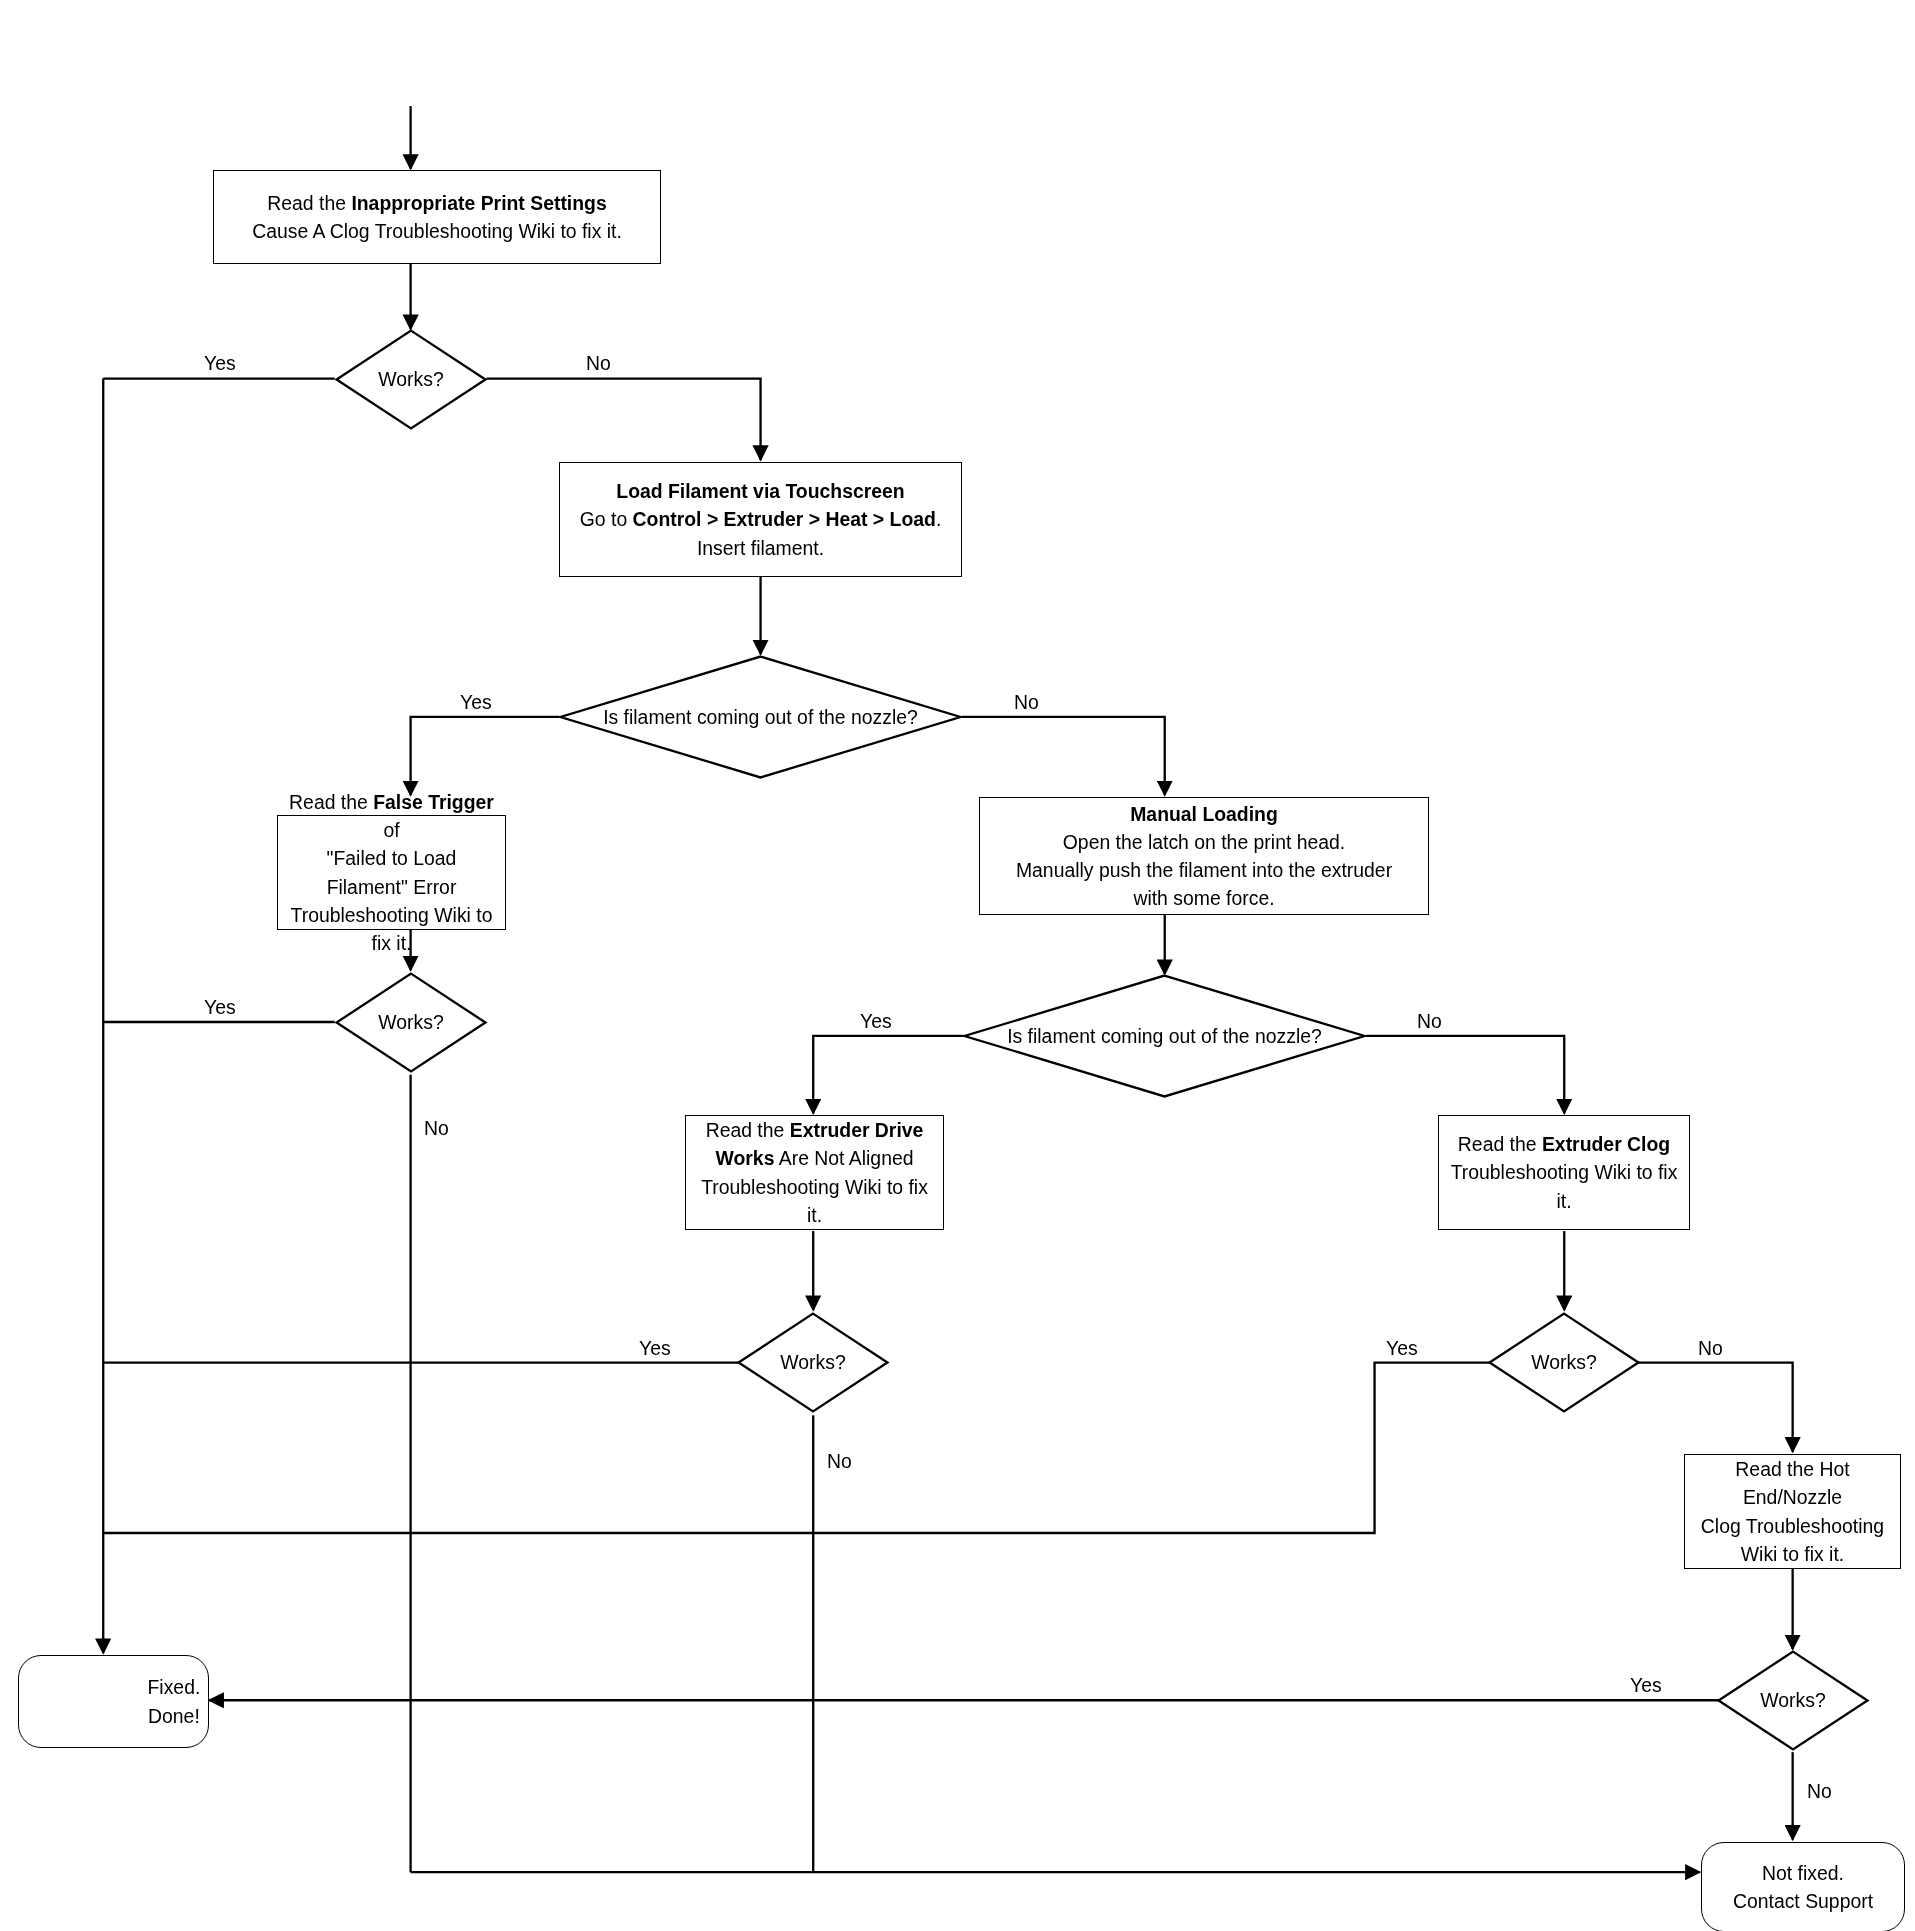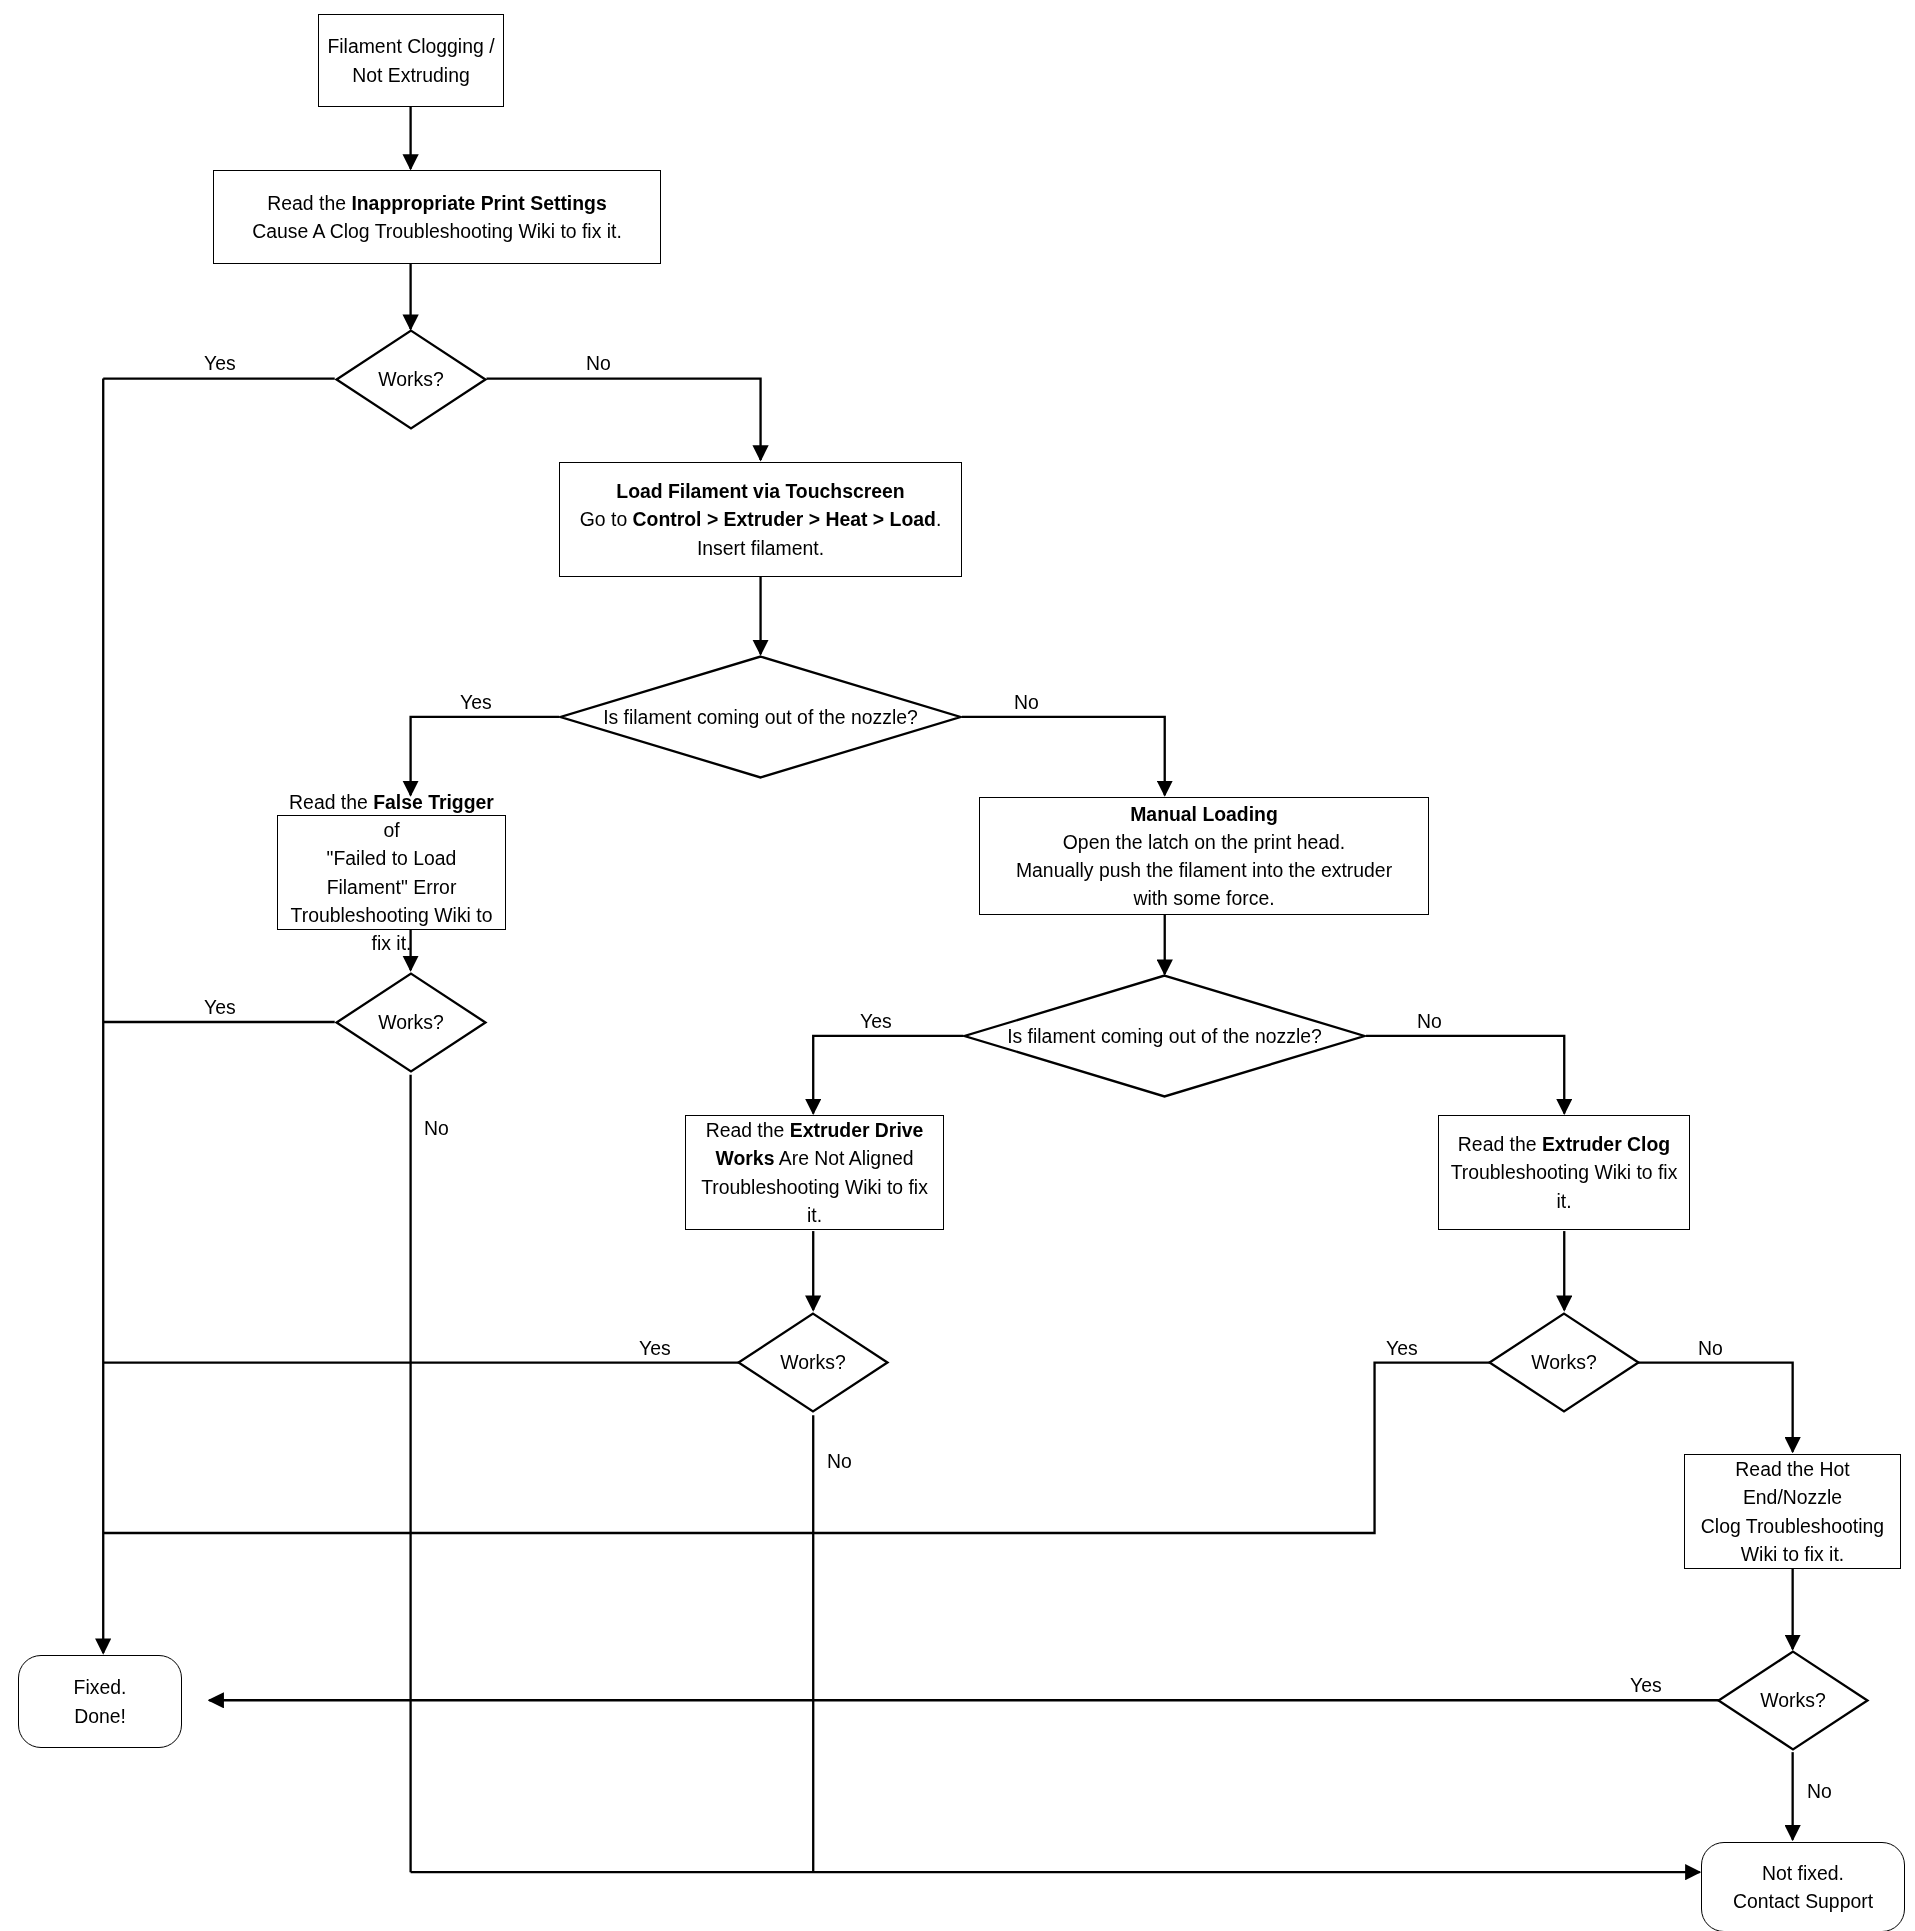--- a/index.html
+++ b/index.html
@@ -75,25 +75,20 @@
       <path d="M 2315 2026 L 2315 2130" marker-end="url(#arrow)"></path>
 
       <path d="M 2237 2196 L 270 2196" marker-end="url(#arrow)"></path>
 
       <path d="M 2315 2263 L 2315 2376" marker-end="url(#arrow)"></path>
 
       <path d="M 530 2418 L 2195 2418" marker-end="url(#arrow)"></path>
     </g>
   </svg>
 
-  <div class="node" style="left:318px;top:14px;width:186px;height:93px;">
-    <div class="txt">
-      <span>Filament Clogging /<br>Not Extruding</span>
-    </div>
-  </div>
 
   <div class="node" style="left:213px;top:170px;width:448px;height:94px;">
     <div class="txt">
       <span>Read the <b>Inappropriate Print Settings</b><br>Cause A Clog Troubleshooting Wiki to fix it.</span>
     </div>
   </div>
 
   <div class="diamond" style="left:335px;top:329px;width:152px;height:101px;">
     <svg width="152" height="101" viewBox="0 0 196 130">
       <polygon points="98,2 194,65 98,128 2,65" fill="#ffffff" stroke="#000000" stroke-width="3"></polygon>
@@ -186,21 +181,21 @@
 
   <div class="diamond" style="left:1717px;top:1650px;width:152px;height:101px;">
     <svg width="152" height="101" viewBox="0 0 196 130">
       <polygon points="98,2 194,65 98,128 2,65" fill="#ffffff" stroke="#000000" stroke-width="3"></polygon>
     </svg>
     <div class="dlabel">
       <span>Works?</span>
     </div>
   </div>
 
-  <div class="node terminator" style="left:18px;top:1655px;width:164px;height:93px;">
+  <div class="node terminator" style="left:18px;top:1655px;width:191px;height:93px;justify-content:flex-end;">
     <div class="txt">
       <span>Fixed.<br>Done!</span>
     </div>
   </div>
 
   <div class="node terminator" style="left:1701px;top:1842px;width:204px;height:90px;">
     <div class="txt">
       <span>Not fixed.<br>Contact Support</span>
     </div>
   </div>

